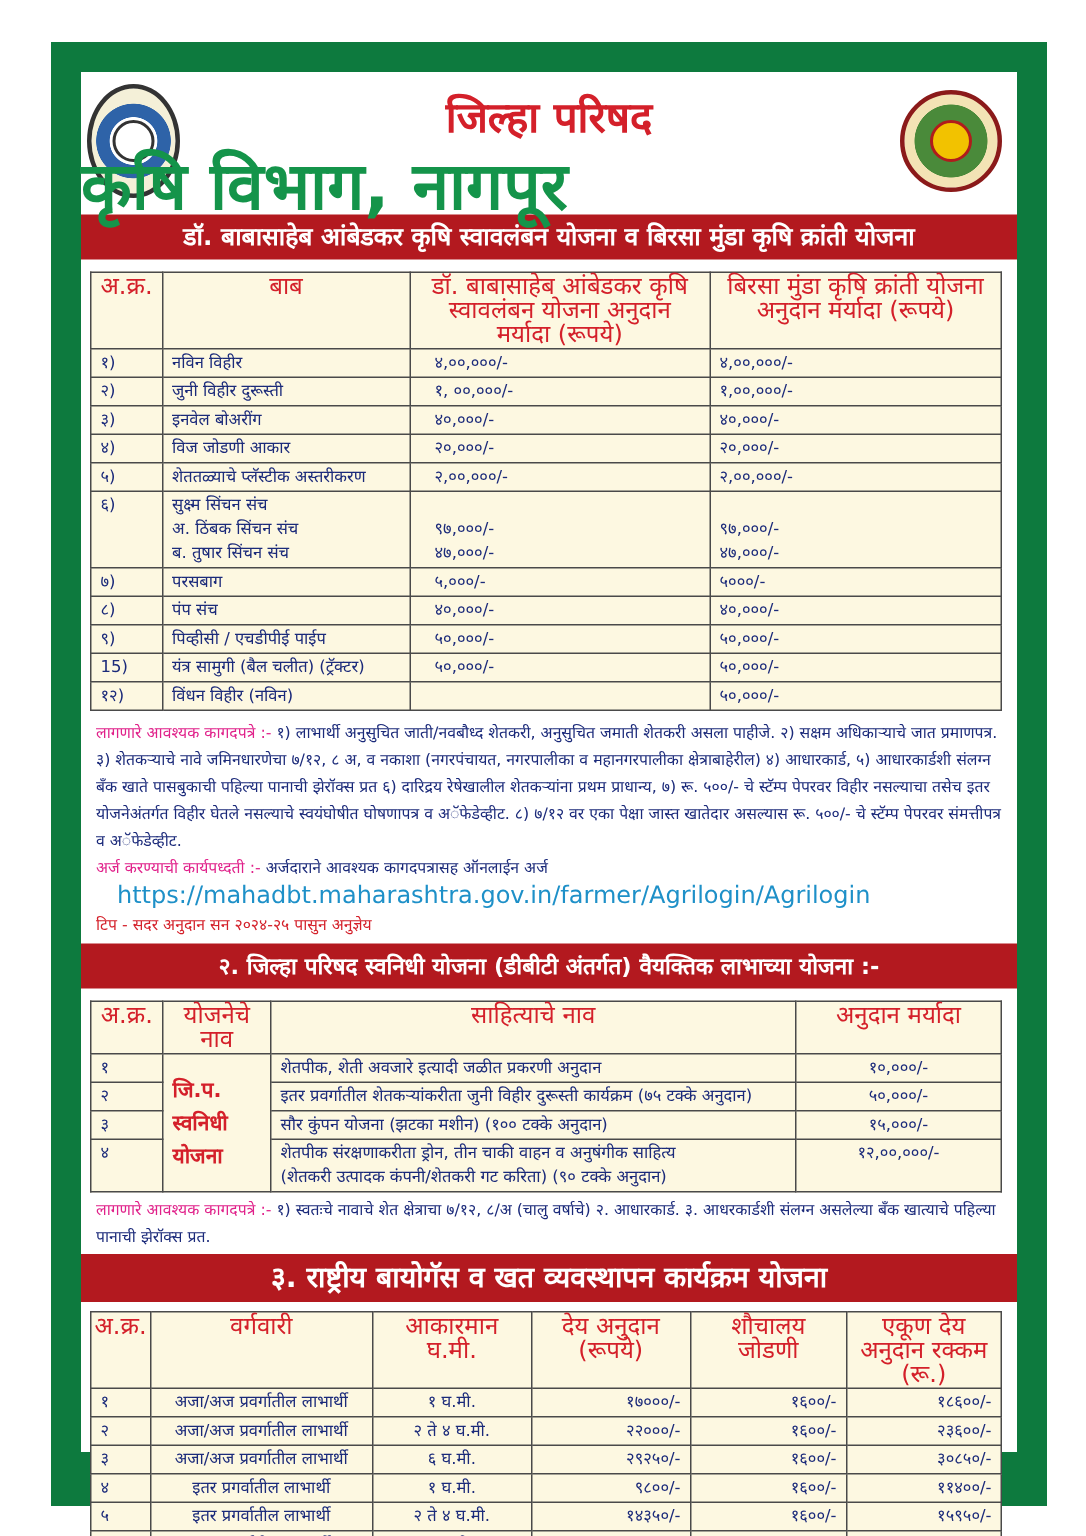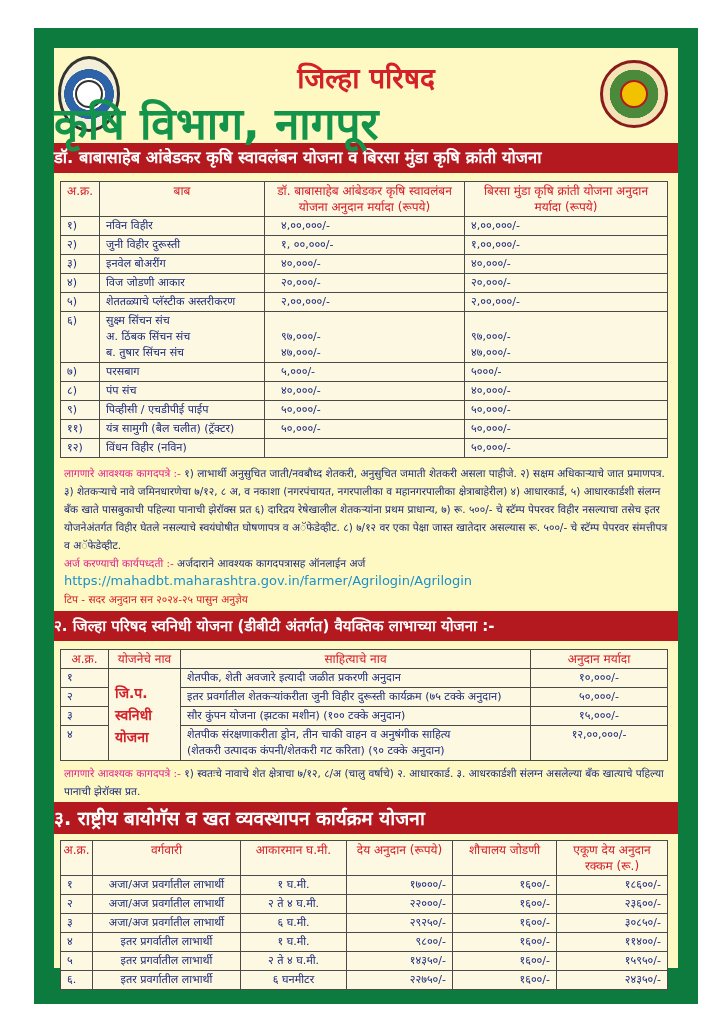--- a/index.html
+++ b/index.html
@@ -4,43 +4,43 @@
 <style>
   * { box-sizing: border-box; margin: 0; padding: 0; }
   html, body { width: 724px; height: 1024px; background: #ffffff; overflow: hidden; }
   body { font-family: "DejaVu Sans", sans-serif; color: #1b2a7a; }
   .frame {
     position: absolute; left: 34px; top: 28px; width: 664px; height: 976px;
     background: #0d7a3e; padding: 20px 20px 20px 20px;
   }
   .inner {
     position: absolute; left: 20px; top: 20px; width: 624px; height: 920px;
-    background: #fef9c3;
+    background: #ffffff;
   }
   .header { position: relative; height: 95px; }
   .logo {
     position: absolute; top: 12px; width: 64px; height: 64px; border-radius: 50%;
     display: flex; align-items: center; justify-content: center;
   }
   .logo-left { left: 4px; border: 3px solid #333; background: radial-gradient(circle, #fff 0 35%, #2e63a8 36% 55%, #f4f0d8 56% 100%); width: 62px; height: 76px; border-radius: 50%; top: 8px; }
   .logo-right { right: 10px; border: 3px solid #8b1a1a; background: radial-gradient(circle, #d9a15a 0 25%, #4a8a3a 26% 55%, #f3e3b5 56% 100%); width: 68px; height: 68px; }
   .logo-inner { width: 28px; height: 28px; border-radius: 50%; border: 2px solid #b01c1c; background: #f2c200; }
   .title1 { position: absolute; left: 0; right: 0; top: 10px; text-align: center; color: #d4202a; font-size: 28px; font-weight: bold; }
   .title2 { position: absolute; left: 0; right: 0; top: 44px; text-align: left; color: #14944a; font-size: 44px; font-weight: bold; }
   .banner {
-    background: #b3191f; color: #ffffff; font-weight: bold; text-align: left;
+    background: #b3191f; color: #ffffff; font-weight: bold; text-align: center;
   }
   .banner1 { height: 30px; line-height: 30px; font-size: 16.5px; margin-top: 0; }
   .tbl { border-collapse: collapse; background: #fdf8e1; width: 100%; }
   .tbl td, .tbl th { border: 1px solid #4a4a4a; padding: 1px 6px; font-size: 11px; line-height: 16px; vertical-align: top; }
-  .tbl th { color: #d4202a; font-weight: normal; text-align: center; font-size: 12px; }
+  .tbl th { color: #d4202a; font-weight: normal; text-align: center; font-size: 16px; }
   .t1-wrap { margin: 8px 10px 0 6px; }
   .notes { font-size: 10.5px; line-height: 18px; padding: 6px 8px 0 10px; color: #1b2a7a; }
   .notes .lbl { color: #e0218a; }
-  .notes .url { color: #1e90c8; font-size: 13px; }
+  .notes .url { color: #1e90c8; font-size: 16px; margin-left: 14px; }
   .notes .hl { color: #e0218a; font-weight: bold; font-size: 13px; }
   .notes .tip { color: #d4202a; }
   .banner2 { height: 30px; line-height: 30px; font-size: 15px; margin-top: 3px; }
   .t2-wrap { margin: 8px 10px 0 6px; }
   .scheme-cell { color: #d4202a; font-size: 14px !important; vertical-align: middle !important; font-weight: bold; line-height: 22px !important; }
   .banner3 { height: 32px; line-height: 32px; font-size: 19px; margin-top: 2px; }
   .t3-wrap { margin: 6px 10px 0 6px; }
   .center { text-align: center; }
   .right { text-align: right; }
 </style>
@@ -138,21 +138,21 @@
               <td style="padding-left:16px">४०,०००/-</td>
               <td>४०,०००/-</td>
             </tr>
       <tr>
               <td>९)</td>
               <td>पिव्हीसी / एचडीपीई पाईप</td>
               <td style="padding-left:16px">५०,०००/-</td>
               <td>५०,०००/-</td>
             </tr>
       <tr>
-              <td>११)</td>
+              <td>15)</td>
               <td>यंत्र सामुगी (बैल चलीत) (ट्रॅक्टर)</td>
               <td style="padding-left:16px">५०,०००/-</td>
               <td>५०,०००/-</td>
             </tr>
       <tr>
               <td>१२)</td>
               <td>विंधन विहीर (नविन)</td>
               <td style="padding-left:16px"></td>
               <td>५०,०००/-</td>
             </tr>

